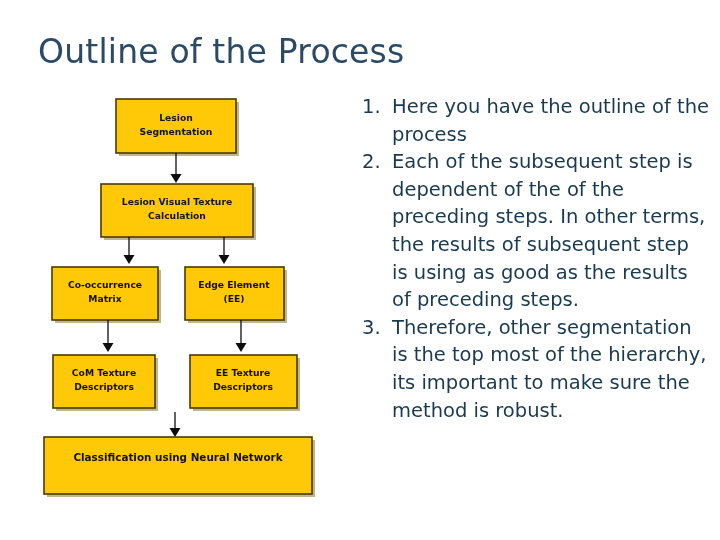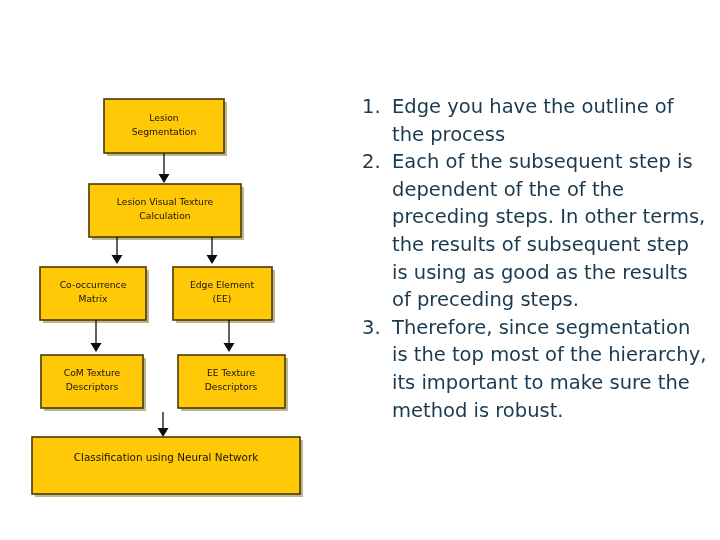--- a/index.html
+++ b/index.html
@@ -25,24 +25,25 @@
     font-size: 33px;
     font-weight: 400;
     letter-spacing: 0.2px;
     color: #2C4A66;
     white-space: nowrap;
   }
 
   
   #flowchart {
     position: absolute;
-    left: 0px;
+    left: 12px;
     top: 90px;
     width: 340px;
     height: 412px;
+    font-weight: bold;
   }
   #flowchart svg {
     display: block;
   }
   .fc-box-rect {
     fill: #FFC907;
     stroke: #4a3a06;
     stroke-width: 1.6;
   }
   .fc-box-shadow {
@@ -97,20 +98,21 @@
   }
   .bullet-text {
     flex: 1 1 auto;
   }
 </style>
 </head>
 <body>
 
 <div id="slide">
 
+  <div id="slide-title">Outline of the Process</div>
 
   <div id="flowchart">
     <svg width="340" height="412" viewBox="0 0 340 412" xmlns="http://www.w3.org/2000/svg">
 
       <g>
         <rect class="fc-box-shadow" x="107" y="12" width="120" height="54" rx="0"></rect>
         <rect class="fc-box-rect" x="104" y="9" width="120" height="54"></rect>
         <text class="fc-label" x="164" y="28">Lesion</text>
         <text class="fc-label" x="164" y="42">Segmentation</text>
       </g>
@@ -186,28 +188,28 @@
         <text class="fc-label-big" x="166" y="368">Classification using Neural Network</text>
       </g>
 
     </svg>
   </div>
 
   <div id="bullet-list">
 
     <div class="bullet-item">
       <span class="bullet-num">1.</span>
-      <span class="bullet-text">Edge you have the outline of the process</span>
+      <span class="bullet-text">Here you have the outline of the process</span>
     </div>
 
     <div class="bullet-item">
       <span class="bullet-num">2.</span>
       <span class="bullet-text">Each of the subsequent step is dependent of the of the preceding steps. In other terms, the results of subsequent step is using as good as the results of preceding steps.</span>
     </div>
 
     <div class="bullet-item">
       <span class="bullet-num">3.</span>
-      <span class="bullet-text">Therefore, since segmentation is the top most of the hierarchy, its important to make sure the method is robust.</span>
+      <span class="bullet-text">Therefore, other segmentation is the top most of the hierarchy, its important to make sure the method is robust.</span>
     </div>
 
   </div>
 
 </div>
 
 </body></html>

